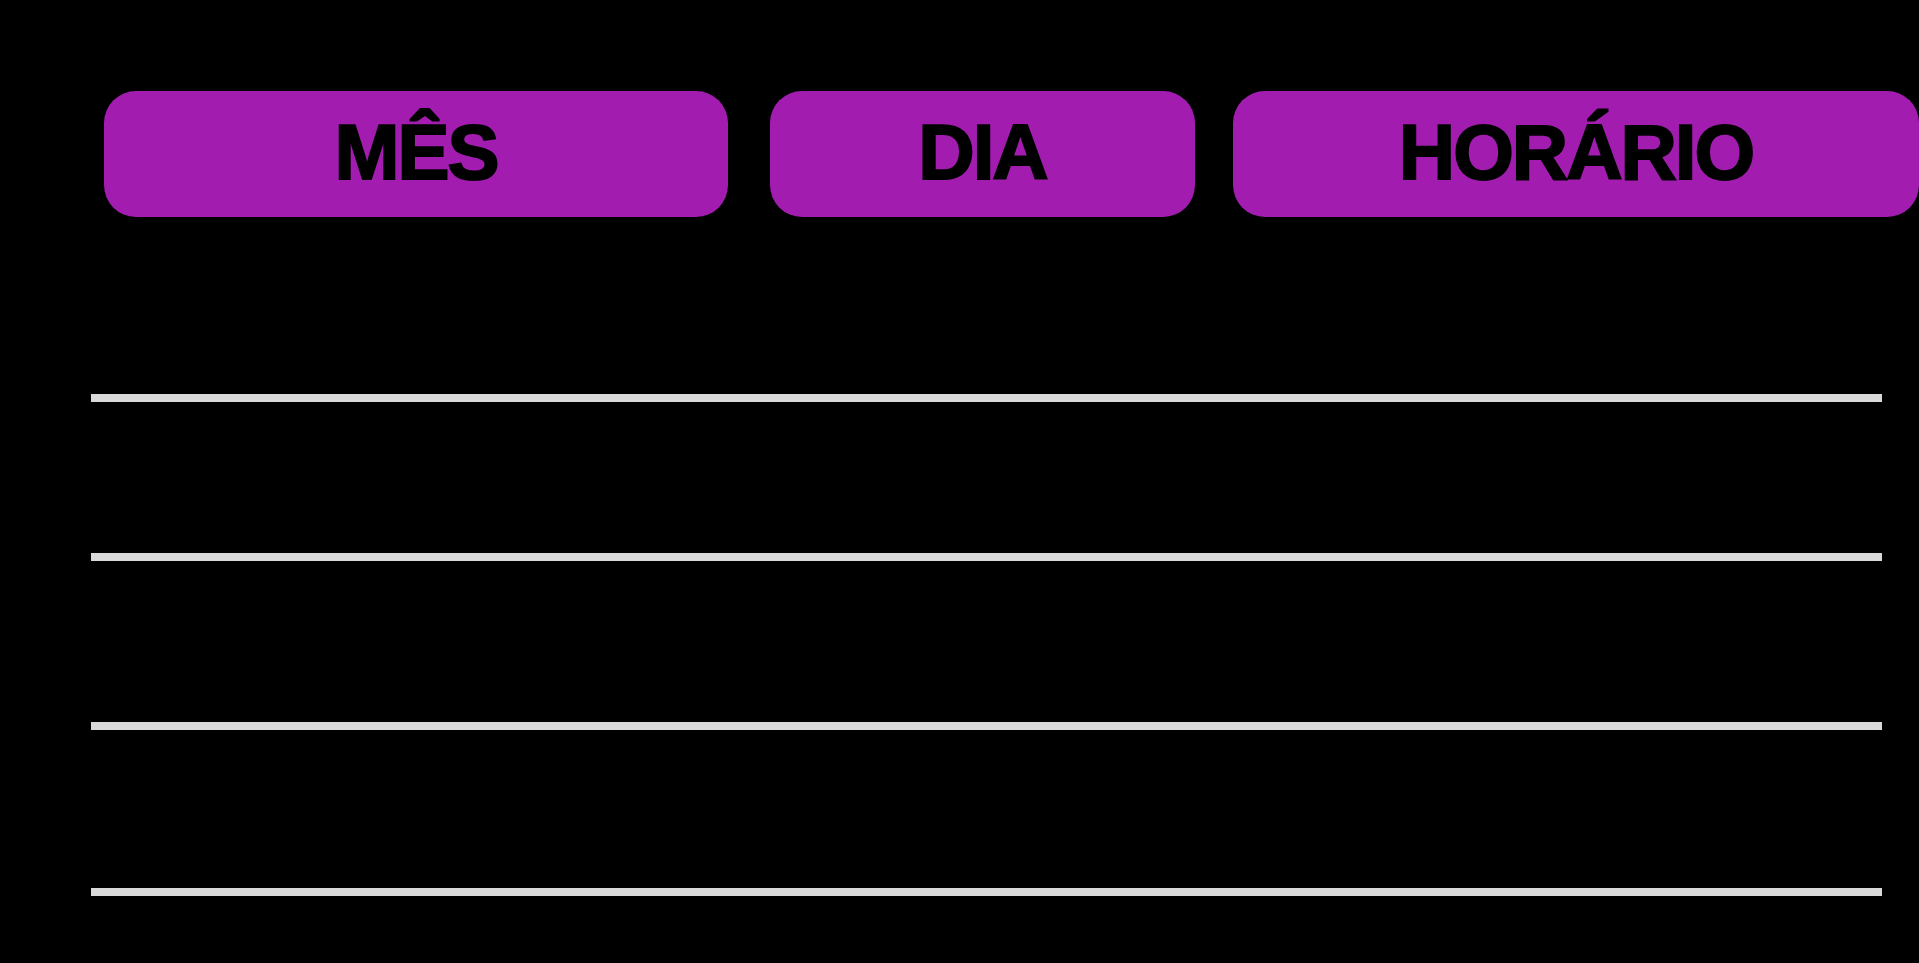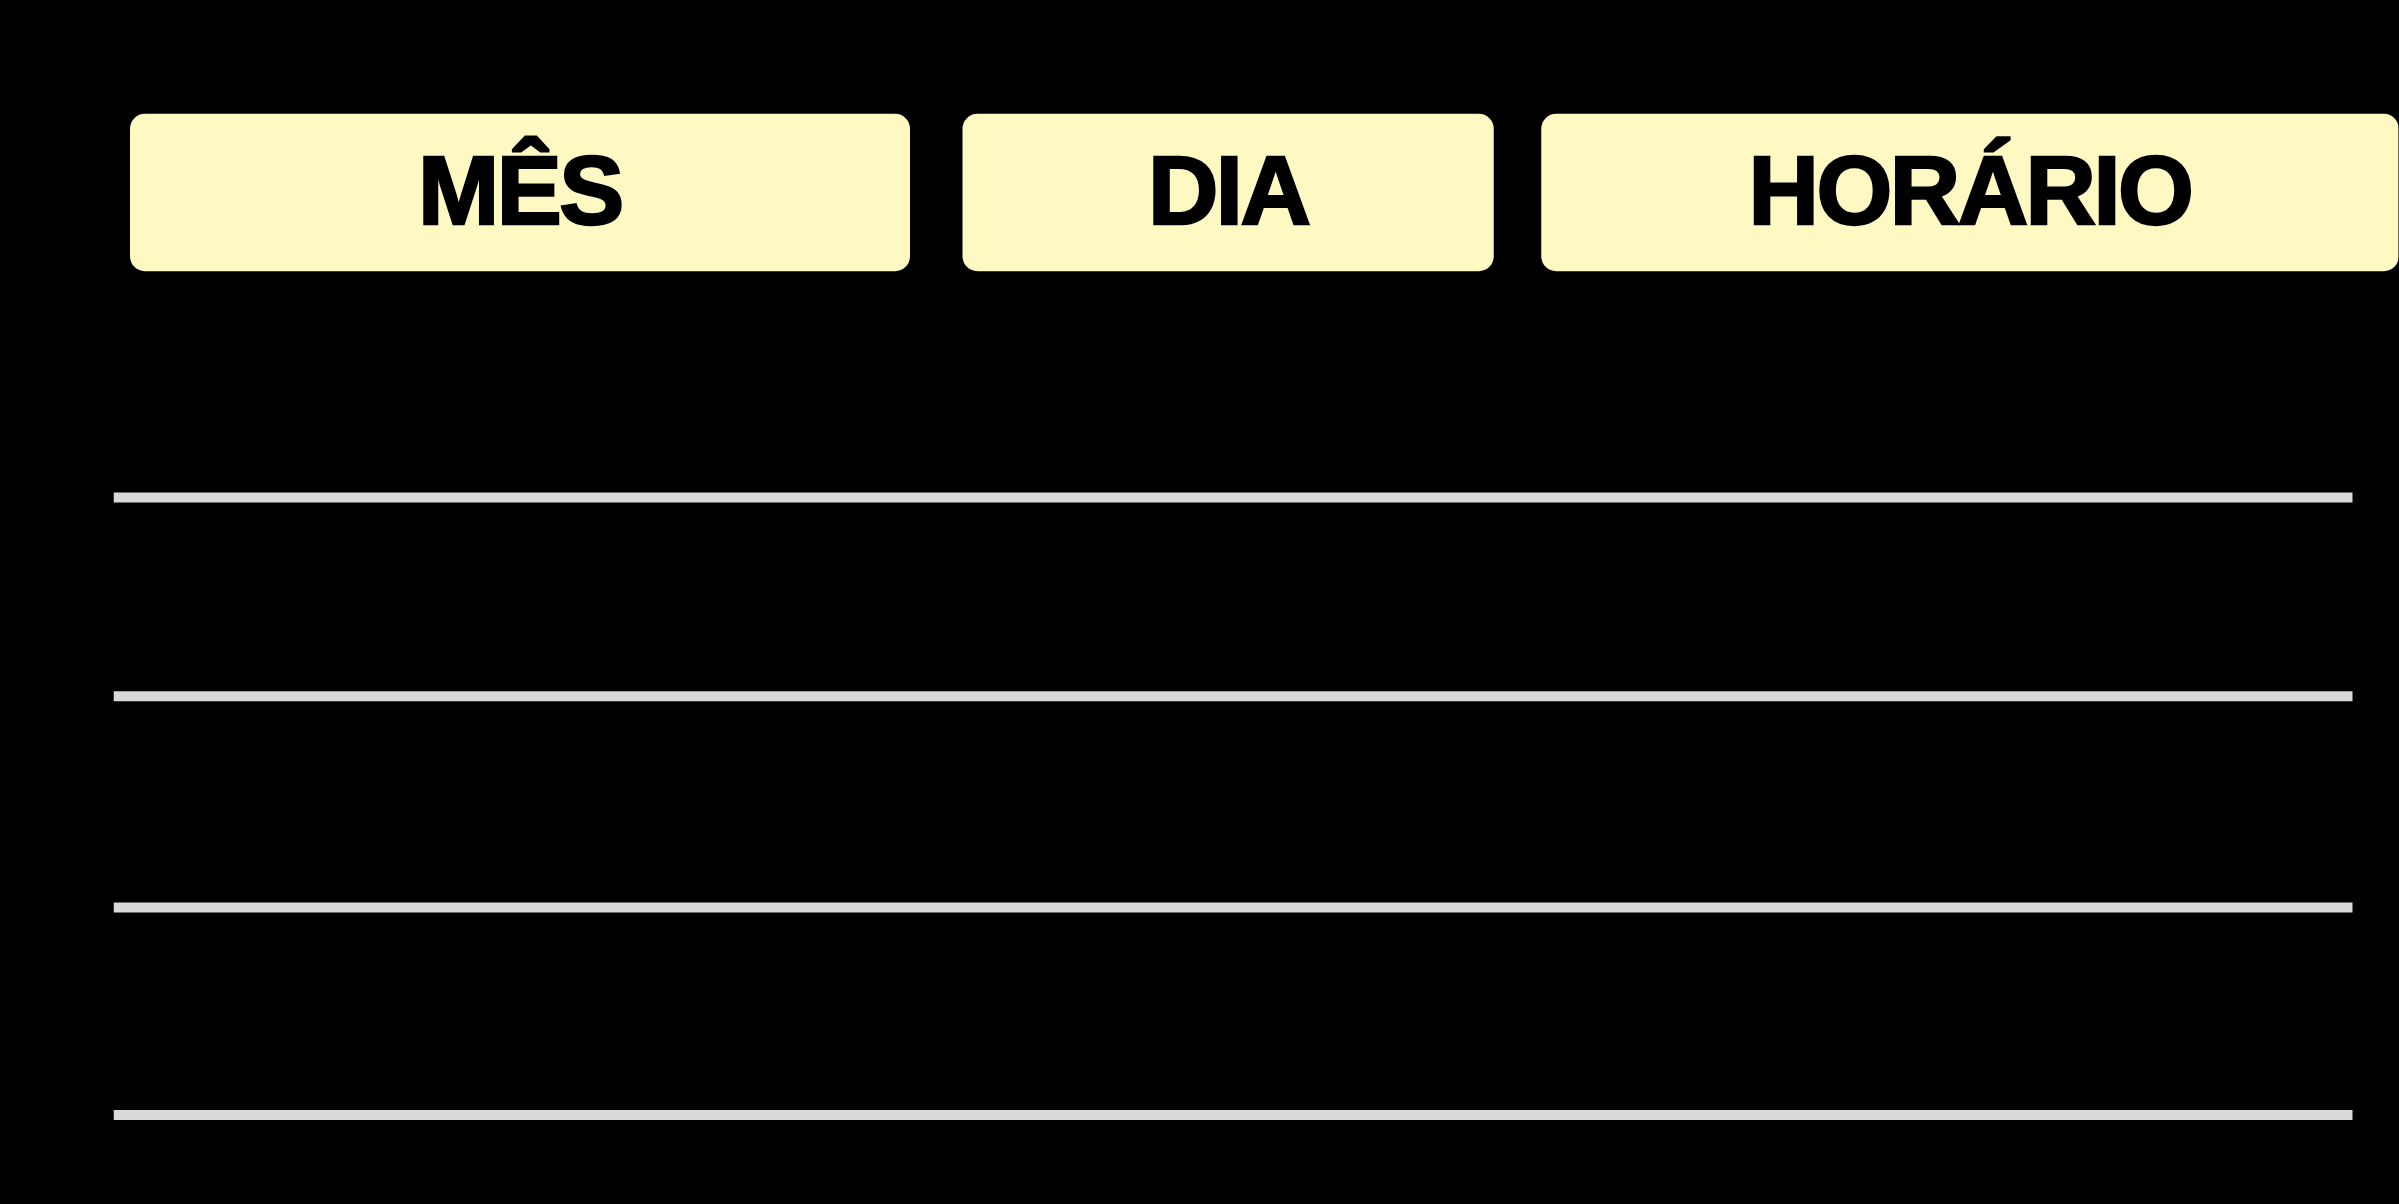--- a/index.html
+++ b/index.html
@@ -12,22 +12,22 @@
     width: 1919px;
     height: 963px;
     background: #000000;
     overflow: hidden;
     font-family: "Liberation Sans", sans-serif;
   }
   .pill {
     position: absolute;
     top: 91px;
     height: 126px;
-    background: #fef9c3;
-    border-radius: 12px;
+    background: #a21caf;
+    border-radius: 32px;
     display: flex;
     align-items: center;
     justify-content: center;
     cursor: default;
   }
   .pill-label {
     color: #000000;
     font-size: 78px;
     font-weight: 700;
     letter-spacing: -2px;

